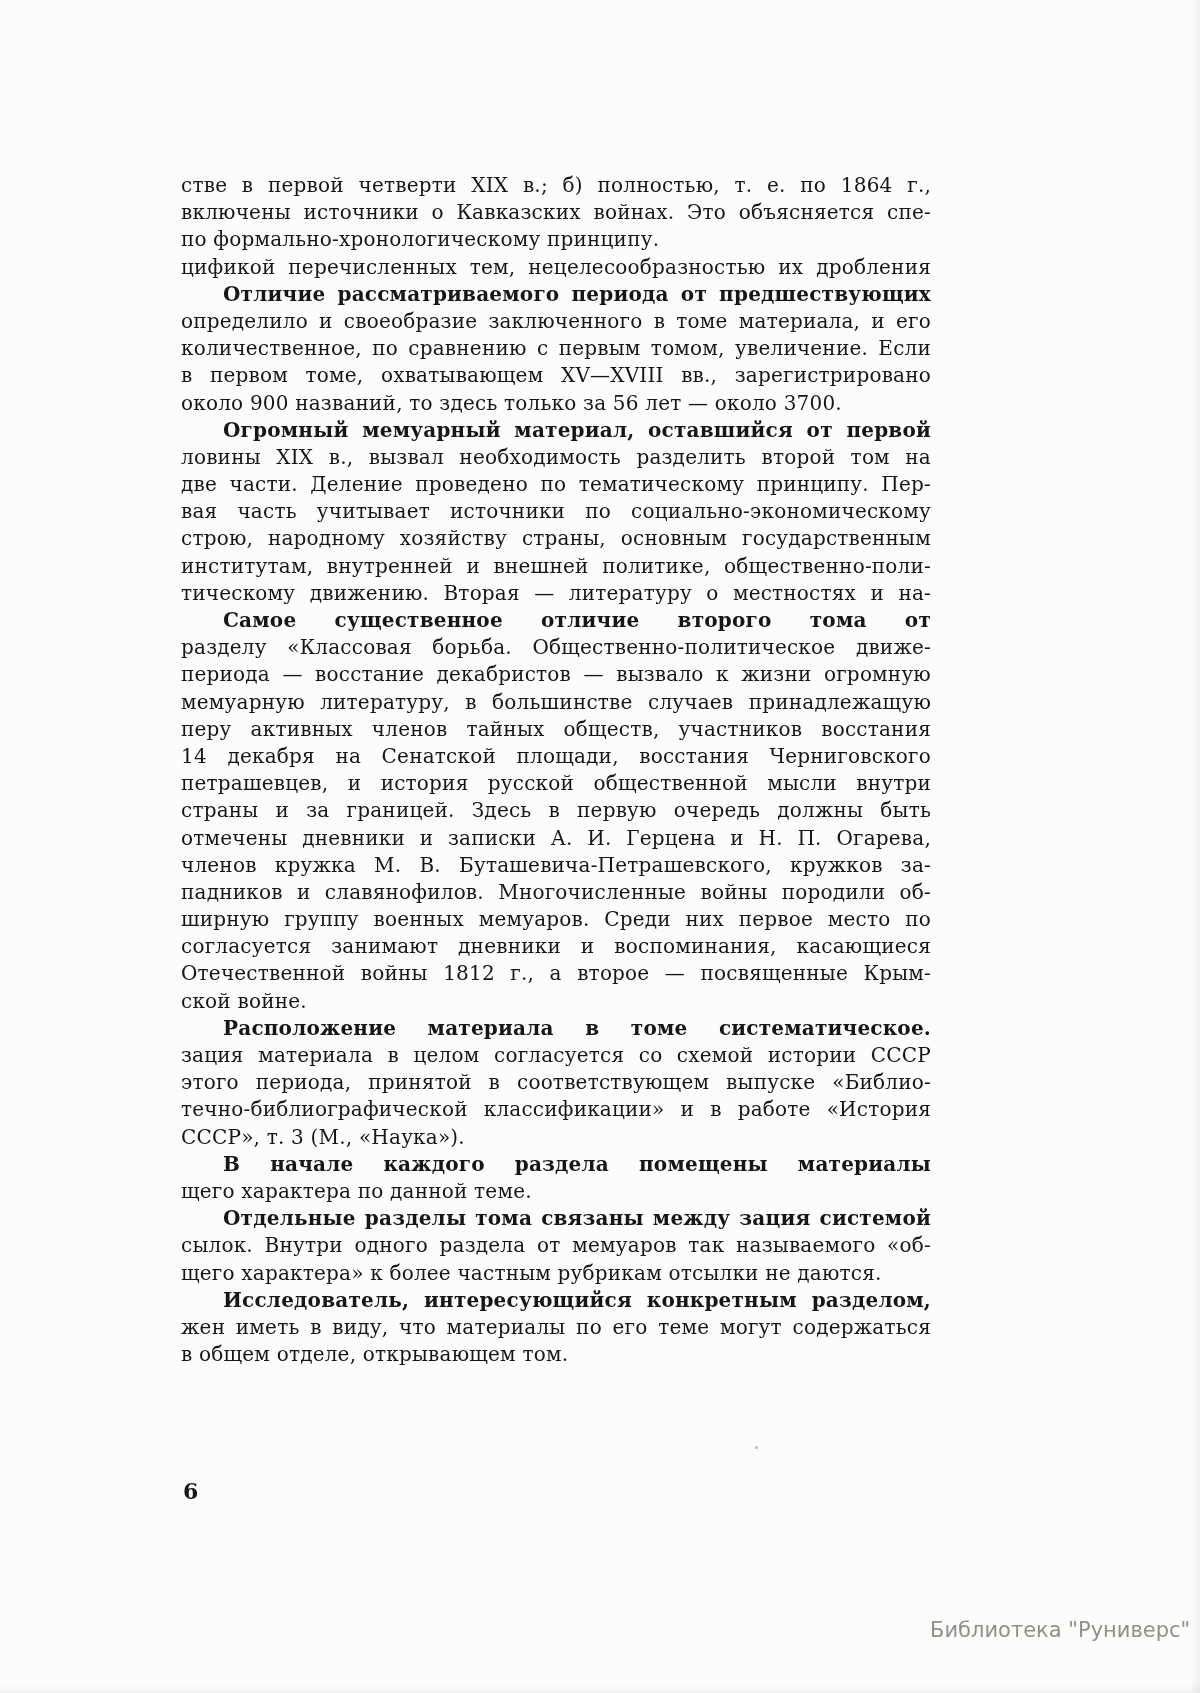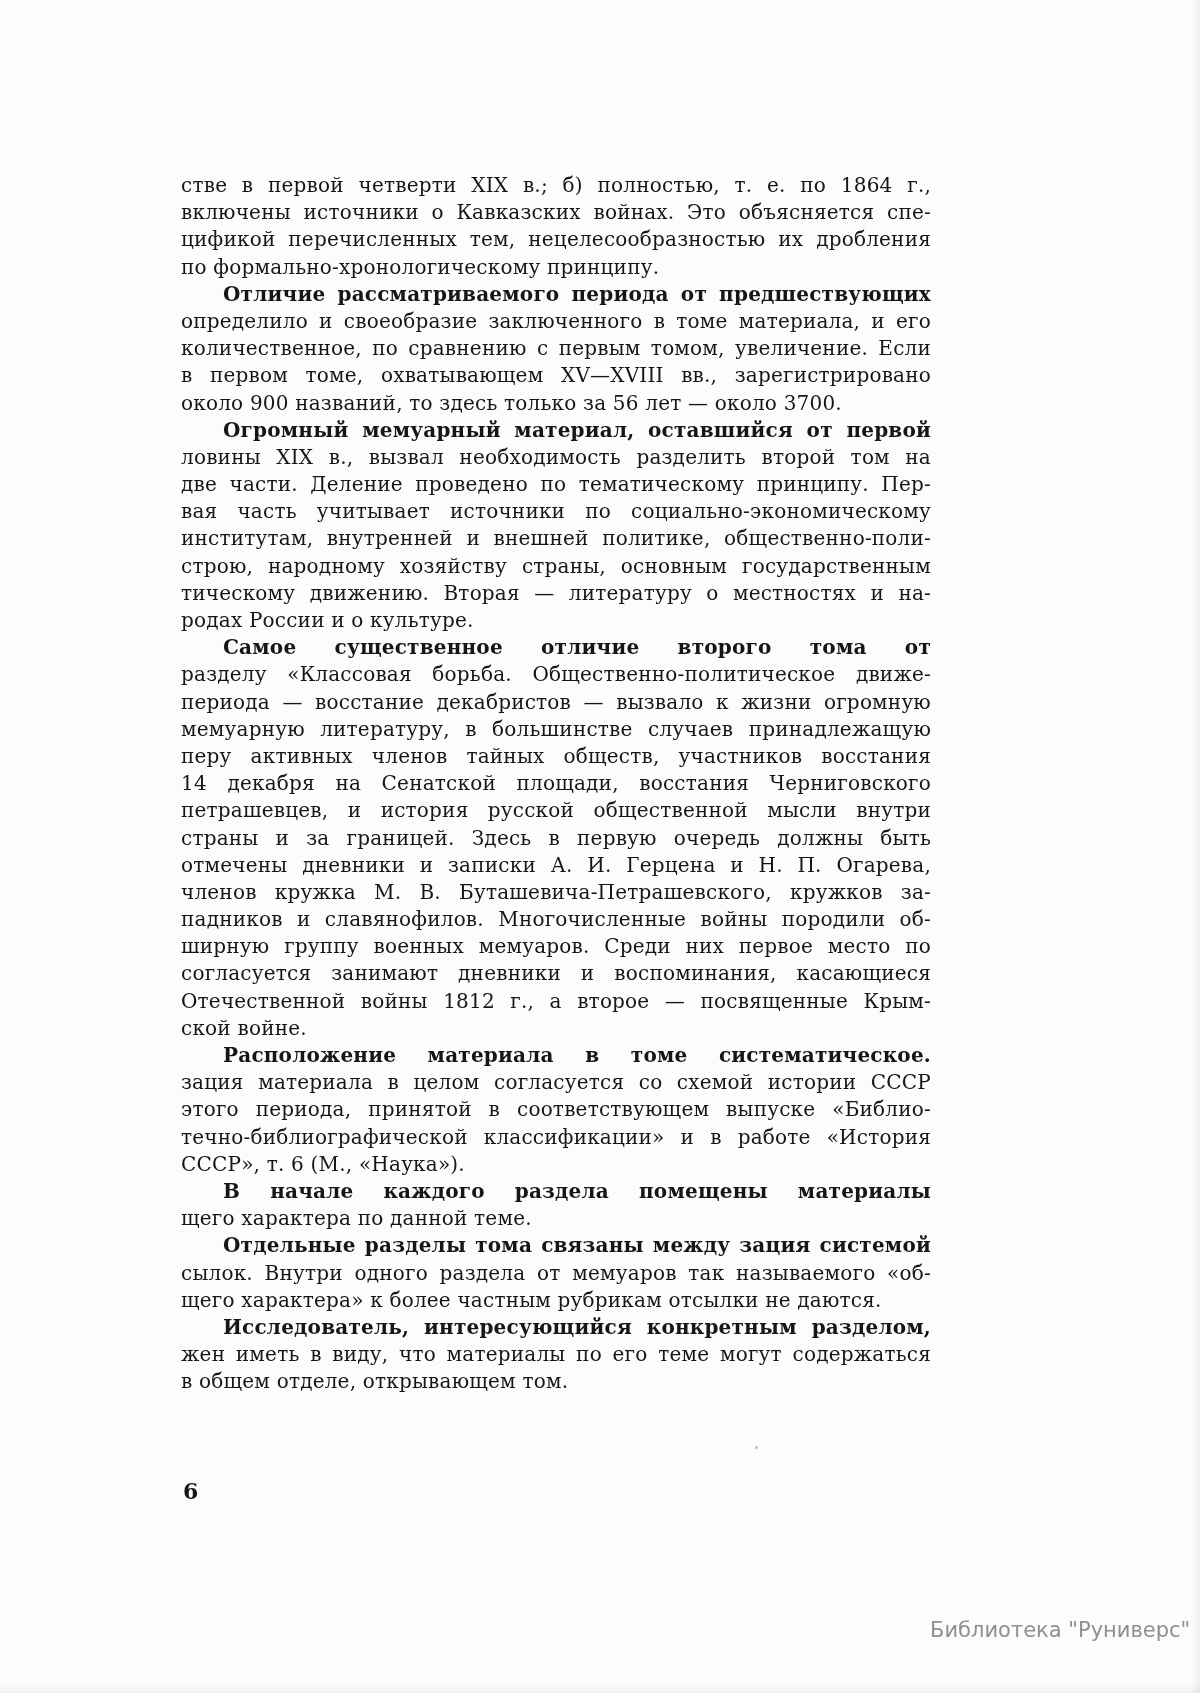--- a/index.html
+++ b/index.html
@@ -64,39 +64,38 @@
     border-radius: 50%;
   }
 </style>
 </head>
 <body>
 
 <div class="page-text">
     <div class="paragraph">
       <div class="line">стве в первой четверти XIX в.; б) полностью, т. е. по 1864 г.,</div>
       <div class="line">включены источники о Кавказских войнах. Это объясняется спе-</div>
+      <div class="line last">по формально-хронологическому принципу.</div>
       <div class="line">цификой перечисленных тем, нецелесообразностью их дробления</div>
-      <div class="line last">по формально-хронологическому принципу.</div>
     </div>
     <div class="paragraph">
       <div class="line indent">Отличие рассматриваемого периода от предшествующих эпох</div>
       <div class="line">определило и своеобразие заключенного в томе материала, и его</div>
       <div class="line">количественное, по сравнению с первым томом, увеличение. Если</div>
       <div class="line">в первом томе, охватывающем XV—XVIII вв., зарегистрировано</div>
       <div class="line last">около 900 названий, то здесь только за 56 лет — около 3700.</div>
     </div>
     <div class="paragraph">
       <div class="line indent">Огромный мемуарный материал, оставшийся от первой по-</div>
       <div class="line">ловины XIX в., вызвал необходимость разделить второй том на</div>
       <div class="line">две части. Деление проведено по тематическому принципу. Пер-</div>
       <div class="line">вая часть учитывает источники по социально-экономическому</div>
+      <div class="line">строю, народному хозяйству страны, основным государственным</div>
       <div class="line">институтам, внутренней и внешней политике, общественно-поли-</div>
-      <div class="line">строю, народному хозяйству страны, основным государственным</div>
       <div class="line">тическому движению. Вторая — литературу о местностях и на-</div>
-      <div class="line last">родах России и о культуре.</div>
     </div>
     <div class="paragraph">
       <div class="line indent">Самое существенное отличие второго тома от предыдущего</div>
       <div class="line">разделу «Классовая борьба. Общественно-политическое движе-</div>
       <div class="line">периода — восстание декабристов — вызвало к жизни огромную</div>
       <div class="line">мемуарную литературу, в большинстве случаев принадлежащую</div>
       <div class="line">перу активных членов тайных обществ, участников восстания</div>
       <div class="line">14 декабря на Сенатской площади, восстания Черниговского</div>
       <div class="line">петрашевцев, и история русской общественной мысли внутри</div>
       <div class="line">страны и за границей. Здесь в первую очередь должны быть</div>
@@ -106,21 +105,21 @@
       <div class="line">ширную группу военных мемуаров. Среди них первое место по</div>
       <div class="line">согласуется занимают дневники и воспоминания, касающиеся</div>
       <div class="line">Отечественной войны 1812 г., а второе — посвященные Крым-</div>
       <div class="line last">ской войне.</div>
     </div>
     <div class="paragraph">
       <div class="line indent">Расположение материала в томе систематическое. Системати-</div>
       <div class="line">зация материала в целом согласуется со схемой истории СССР</div>
       <div class="line">этого периода, принятой в соответствующем выпуске «Библио-</div>
       <div class="line">течно-библиографической классификации» и в работе «История</div>
-      <div class="line last">СССР», т. 6 (М., «Наука»).</div>
+      <div class="line last">СССР», т. 3 (М., «Наука»).</div>
     </div>
     <div class="paragraph">
       <div class="line indent">В начале каждого раздела помещены материалы обобщаю-</div>
       <div class="line last">щего характера по данной теме.</div>
     </div>
     <div class="paragraph">
       <div class="line indent">Отдельные разделы тома связаны между зация системой от-</div>
       <div class="line">сылок. Внутри одного раздела от мемуаров так называемого «об-</div>
       <div class="line last">щего характера» к более частным рубрикам отсылки не даются.</div>
     </div>

